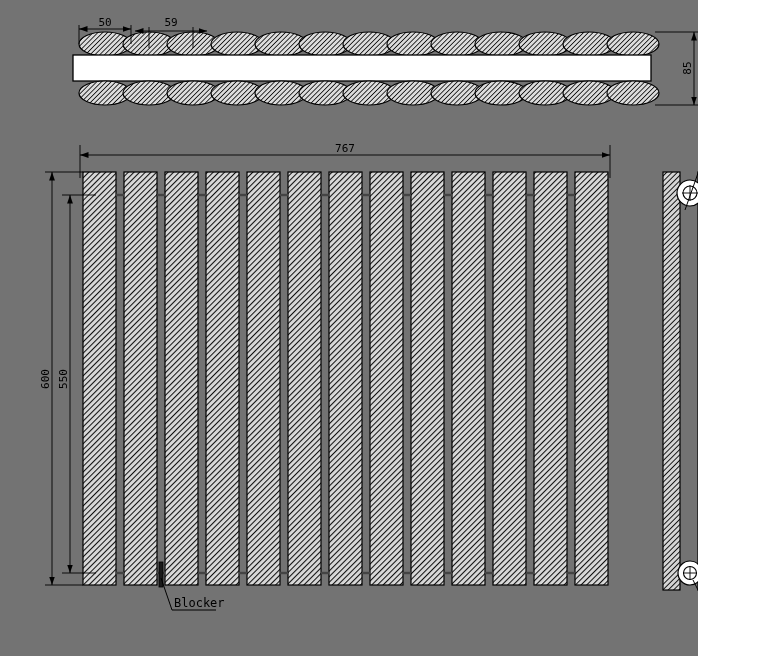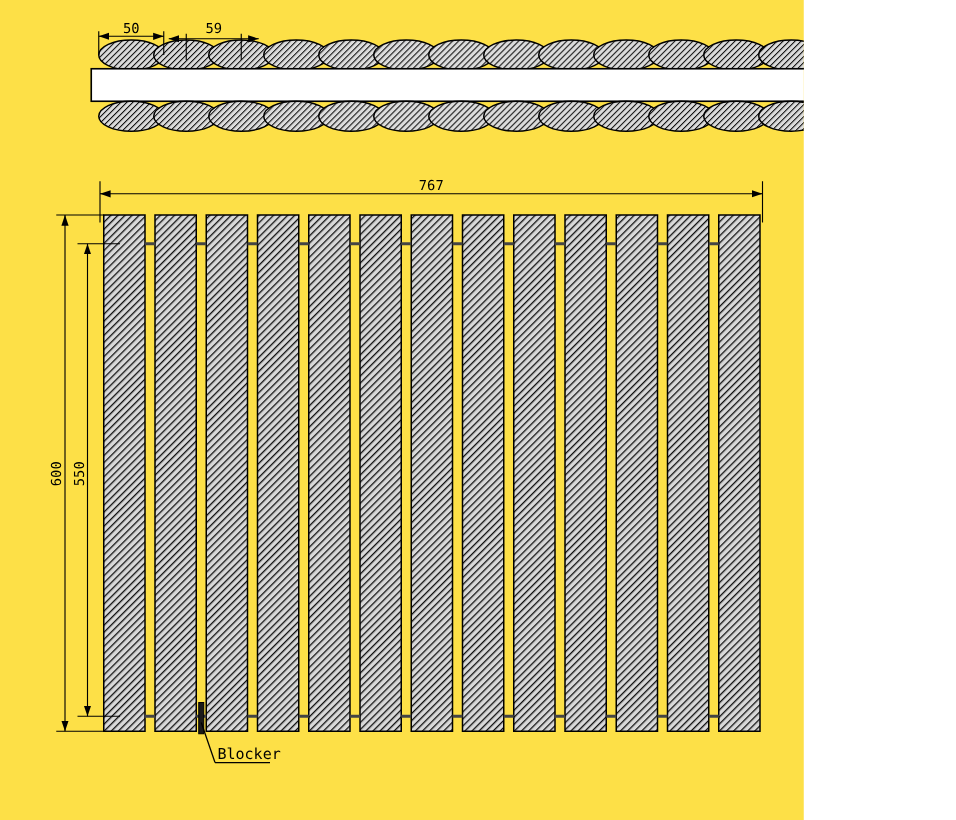--- a/index.html
+++ b/index.html
@@ -6,23 +6,23 @@
   html, body {
     margin: 0;
     padding: 0;
     background: #ffffff;
   }
   body {
     font-family: "DejaVu Sans Mono", "Liberation Mono", monospace;
   }
   #drawing-root {
     position: relative;
-    width: 643px;
+    width: 698px;
     height: 656px;
-    background: #fde047;
+    background: #737373;
     overflow: hidden;
   }
   svg.cad {
     display: block;
     width: 765px;
     height: 656px;
   }
   .dimtext {
     font-family: "DejaVu Sans Mono", "Liberation Mono", monospace;
     font-size: 11px;

